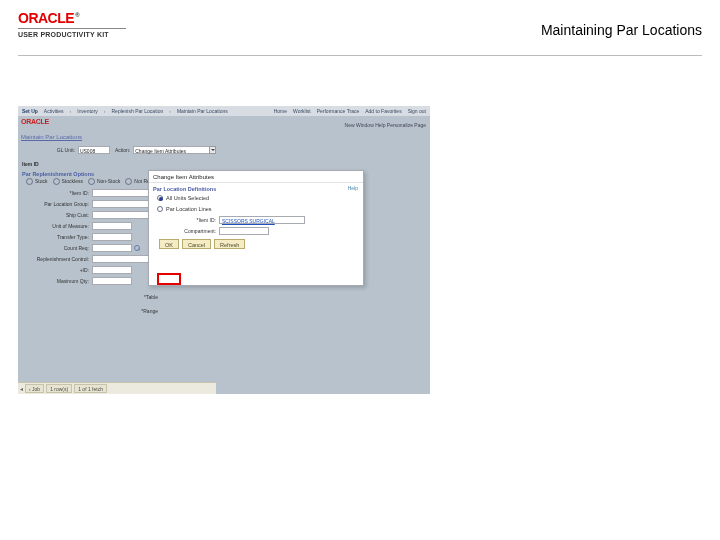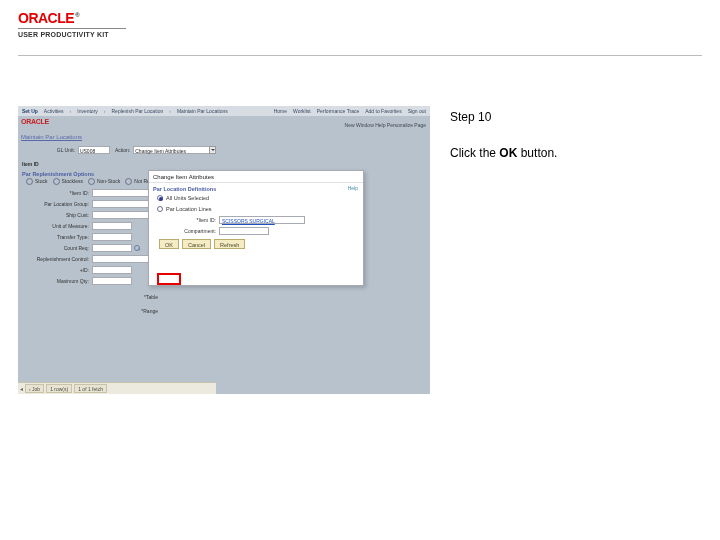--- a/index.html
+++ b/index.html
@@ -184,20 +184,21 @@
 </style>
 </head>
 <body>
 
 <div class="doc-header">
   <div class="brand">
     <span class="brand-logo">ORACLE</span>
     <hr class="brand-hr">
     <span class="brand-sub">USER PRODUCTIVITY KIT</span>
   </div>
+  <div class="doc-title">Maintaining Par Locations</div>
 </div>
 
 <div class="main">
 
   <div class="shot-col">
     <div class="shot">
 
       <div class="shot-topbar">
         <span>Set Up</span>
         <span>Activities</span>
@@ -322,19 +323,13 @@
 
       <div class="status">
         <span class="arrow">◂</span>
         <span class="seg">‹ Job</span>
         <span class="seg">1 row(s)</span>
         <span class="seg">1 of 1 fetch</span>
       </div>
     </div>
   </div>
 
-  <div class="instr-col">
-    <div class="step-label">Step 10</div>
-    <div class="step-text">
-      <span>Click the </span><b>OK</b><span> button.</span>
-    </div>
-  </div>
 </div>
 
 </body></html>

